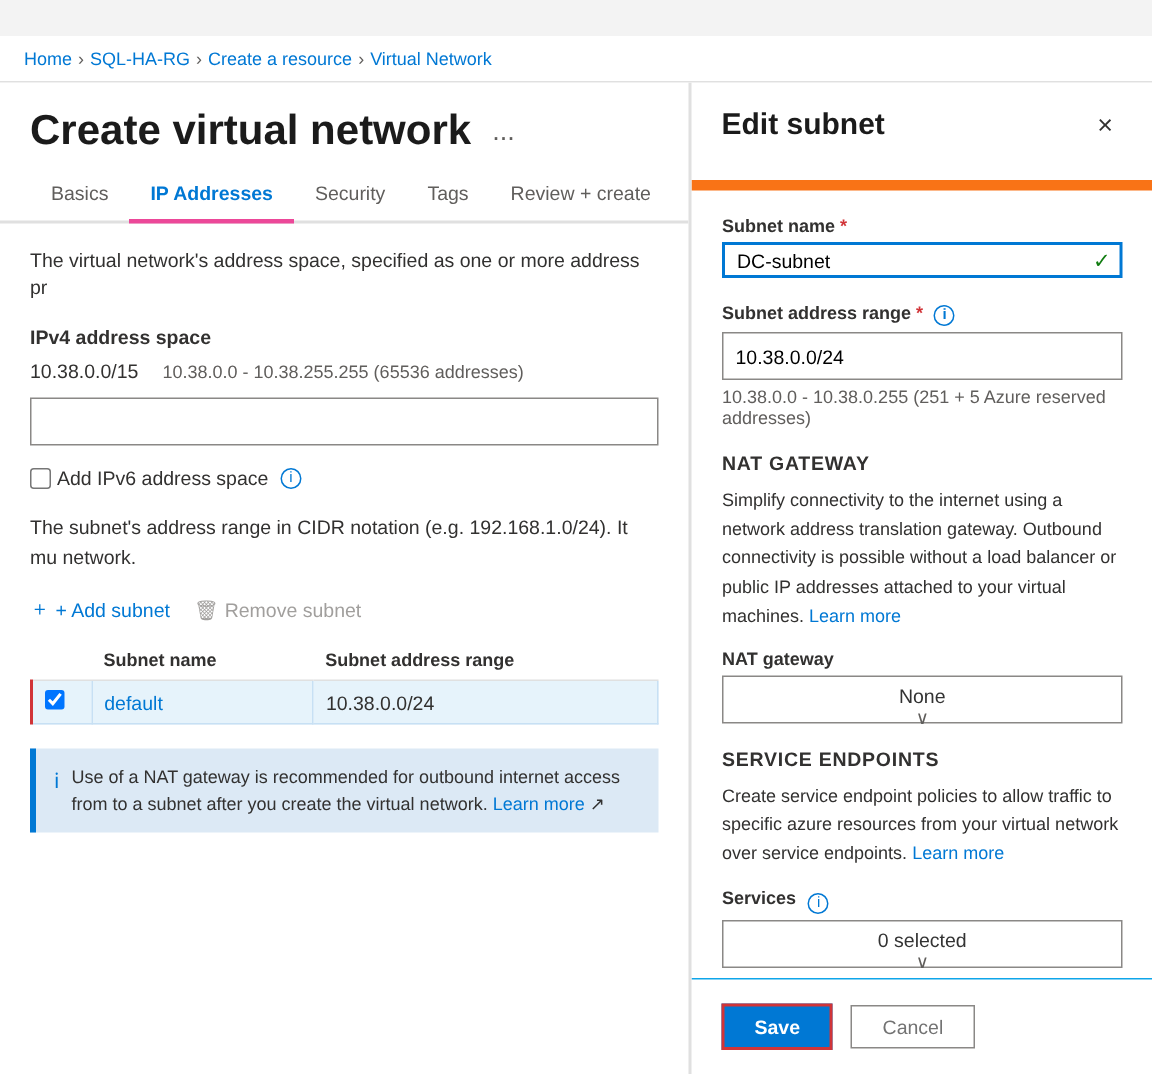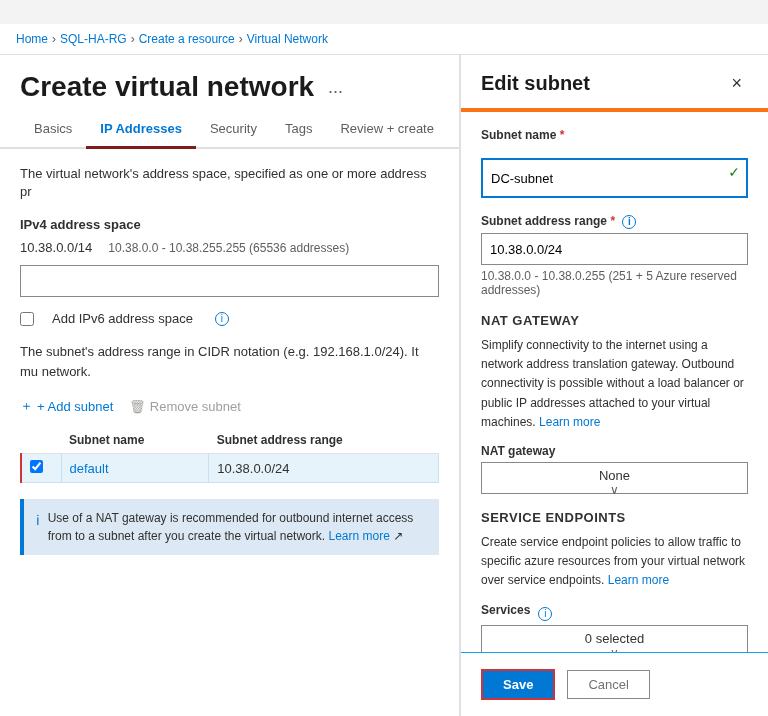--- a/index.html
+++ b/index.html
@@ -17,35 +17,35 @@
     
     .left-panel { width: 460px; background: #fff; display: flex; flex-direction: column; border-right: 1px solid #e0e0e0; overflow-y: auto; }
 
     .page-title-row { display: flex; align-items: center; padding: 16px 20px 8px 20px; gap: 8px; }
     .page-title { font-size: 28px; font-weight: 600; color: #1b1b1b; text-align: right; }
     .ellipsis-btn { background: none; border: none; cursor: pointer; font-size: 18px; color: #605e5c; padding: 2px 6px; }
 
     
     .tabs { display: flex; border-bottom: 2px solid #e0e0e0; padding: 0 20px; gap: 0; }
     .tab { padding: 10px 14px; cursor: pointer; font-size: 13px; color: #605e5c; border-bottom: 3px solid transparent; margin-bottom: -2px; white-space: nowrap; }
-    .tab.active { color: #0078d4; border-bottom: 3px solid #7f1d1d; font-weight: 600; }
+    .tab.active { color: #0078d4; border-bottom: 3px solid #ec4899; font-weight: 600; }
 
     
     .left-content { padding: 16px 20px; flex: 1; }
     .description-text { font-size: 13px; color: #323130; margin-bottom: 16px; line-height: 1.4; }
 
     .section-title { font-size: 13px; font-weight: 600; color: #323130; margin-bottom: 8px; }
 
     .ipv4-row { display: flex; align-items: center; gap: 16px; margin-bottom: 10px; }
     .ipv4-value { font-size: 13px; color: #323130; }
     .ipv4-range { font-size: 12px; color: #605e5c; }
 
     .address-input { width: 100%; border: 1px solid #8a8886; padding: 5px 8px; font-size: 13px; margin-bottom: 14px; height: 32px; }
 
-    .checkbox-row { display: flex; align-items: center; gap: 18px; margin-bottom: 16px; }
+    .checkbox-row { display: flex; align-items: center; gap: 4px; margin-bottom: 16px; }
     .checkbox-row input[type="checkbox"] { width: 14px; height: 14px; cursor: pointer; }
     .checkbox-label { font-size: 13px; color: #323130; }
     .info-icon { display: inline-block; width: 14px; height: 14px; border: 1px solid #0078d4; border-radius: 50%; color: #0078d4; font-size: 10px; text-align: center; line-height: 12px; cursor: pointer; margin-left: 4px; }
 
     .cidr-note { font-size: 13px; color: #323130; margin-bottom: 16px; line-height: 1.5; }
 
     .subnet-actions { display: flex; align-items: center; gap: 16px; margin-bottom: 12px; }
     .action-btn { background: none; border: none; color: #0078d4; cursor: pointer; font-size: 13px; display: flex; align-items: center; gap: 4px; }
     .action-btn.disabled { color: #a19f9d; cursor: default; }
 
@@ -58,30 +58,30 @@
     .subnet-row-selected td:first-child { border-left: 2px solid #d13438; }
     .subnet-name-link { color: #0078d4; text-decoration: none; cursor: pointer; }
 
     .nat-notice { display: flex; align-items: flex-start; gap: 8px; background: #dce9f5; border-left: 4px solid #0078d4; padding: 10px 12px; margin-top: 16px; font-size: 12px; color: #323130; line-height: 1.5; }
     .nat-notice .info-circle { color: #0078d4; font-size: 14px; margin-top: 1px; flex-shrink: 0; }
     .nat-notice a { color: #0078d4; text-decoration: none; }
 
     
     .right-panel { flex: 1; background: #fff; display: flex; flex-direction: column; border-left: 1px solid #e0e0e0; overflow-y: auto; }
 
-    .right-header { display: flex; justify-content: space-between; align-items: center; padding: 16px 20px 12px 20px; border-bottom: 4px solid #f97316; }
+    .right-header { display: flex; justify-content: space-between; align-items: center; padding: 16px 20px 24px 20px; border-bottom: 7px solid #f97316; }
     .right-title { font-size: 20px; font-weight: 600; color: #1b1b1b; }
     .close-btn { background: none; border: none; cursor: pointer; font-size: 18px; color: #323130; padding: 2px 6px; }
 
     .right-content { padding: 16px 20px; flex: 1; overflow-y: auto; }
 
     .field-group { margin-bottom: 16px; }
     .field-label { font-size: 12px; font-weight: 600; color: #323130; margin-bottom: 4px; }
     .required { color: #d13438; }
-    .field-input { width: 100%; border: 2px solid #0078d4; padding: 5px 8px; font-size: 13px; height: 40px; outline: none; margin-top: 12px; }
+    .field-input { width: 100%; border: 2px solid #0078d4; padding: 5px 8px; font-size: 13px; height: 24px; outline: none; }
     .field-input-normal { width: 100%; border: 1px solid #8a8886; padding: 5px 8px; font-size: 13px; height: 32px; outline: none; }
     .input-wrapper { position: relative; }
     .input-check { position: absolute; right: 8px; top: 50%; transform: translateY(-50%); color: #107c10; font-size: 14px; }
 
     .addr-note { font-size: 12px; color: #605e5c; margin-top: 4px; }
 
     .section-header { font-size: 13px; font-weight: 700; color: #323130; margin: 16px 0 8px 0; text-transform: uppercase; letter-spacing: 0.5px; }
 
     .nat-desc { font-size: 12px; color: #323130; line-height: 1.6; margin-bottom: 12px; }
     .nat-desc a { color: #0078d4; text-decoration: none; }
@@ -123,21 +123,21 @@
       <div class="tab">Tags</div>
       <div class="tab">Review + create</div>
     </div>
 
     <div class="left-content">
       <p class="description-text">The virtual network's address space, specified as one or more address pr</p>
 
       <div class="section-title">IPv4 address space</div>
 
       <div class="ipv4-row">
-        <span class="ipv4-value">10.38.0.0/14</span>
+        <span class="ipv4-value">10.38.0.0/15</span>
         <span class="ipv4-range">10.38.0.0 - 10.38.255.255 (65536 addresses)</span>
       </div>
 
       <input class="address-input" type="text" value="" style="">
 
       <div class="checkbox-row">
         <input type="checkbox" style="">
         <label class="checkbox-label">Add IPv6 address space</label>
         <span class="info-icon">i</span>
       </div>

